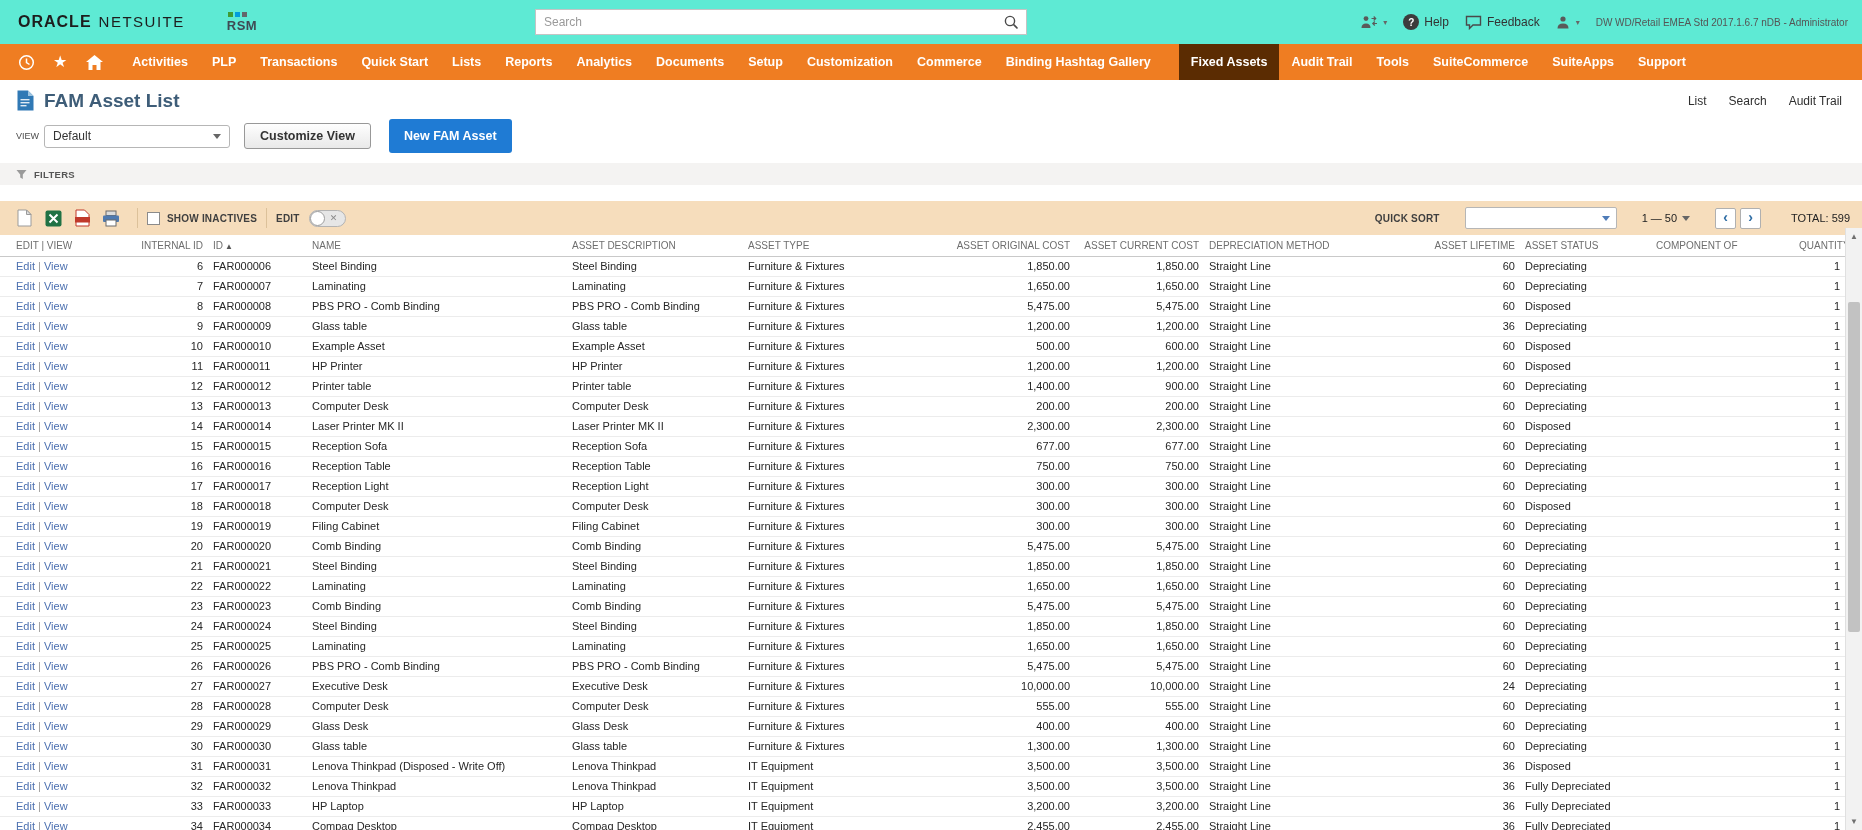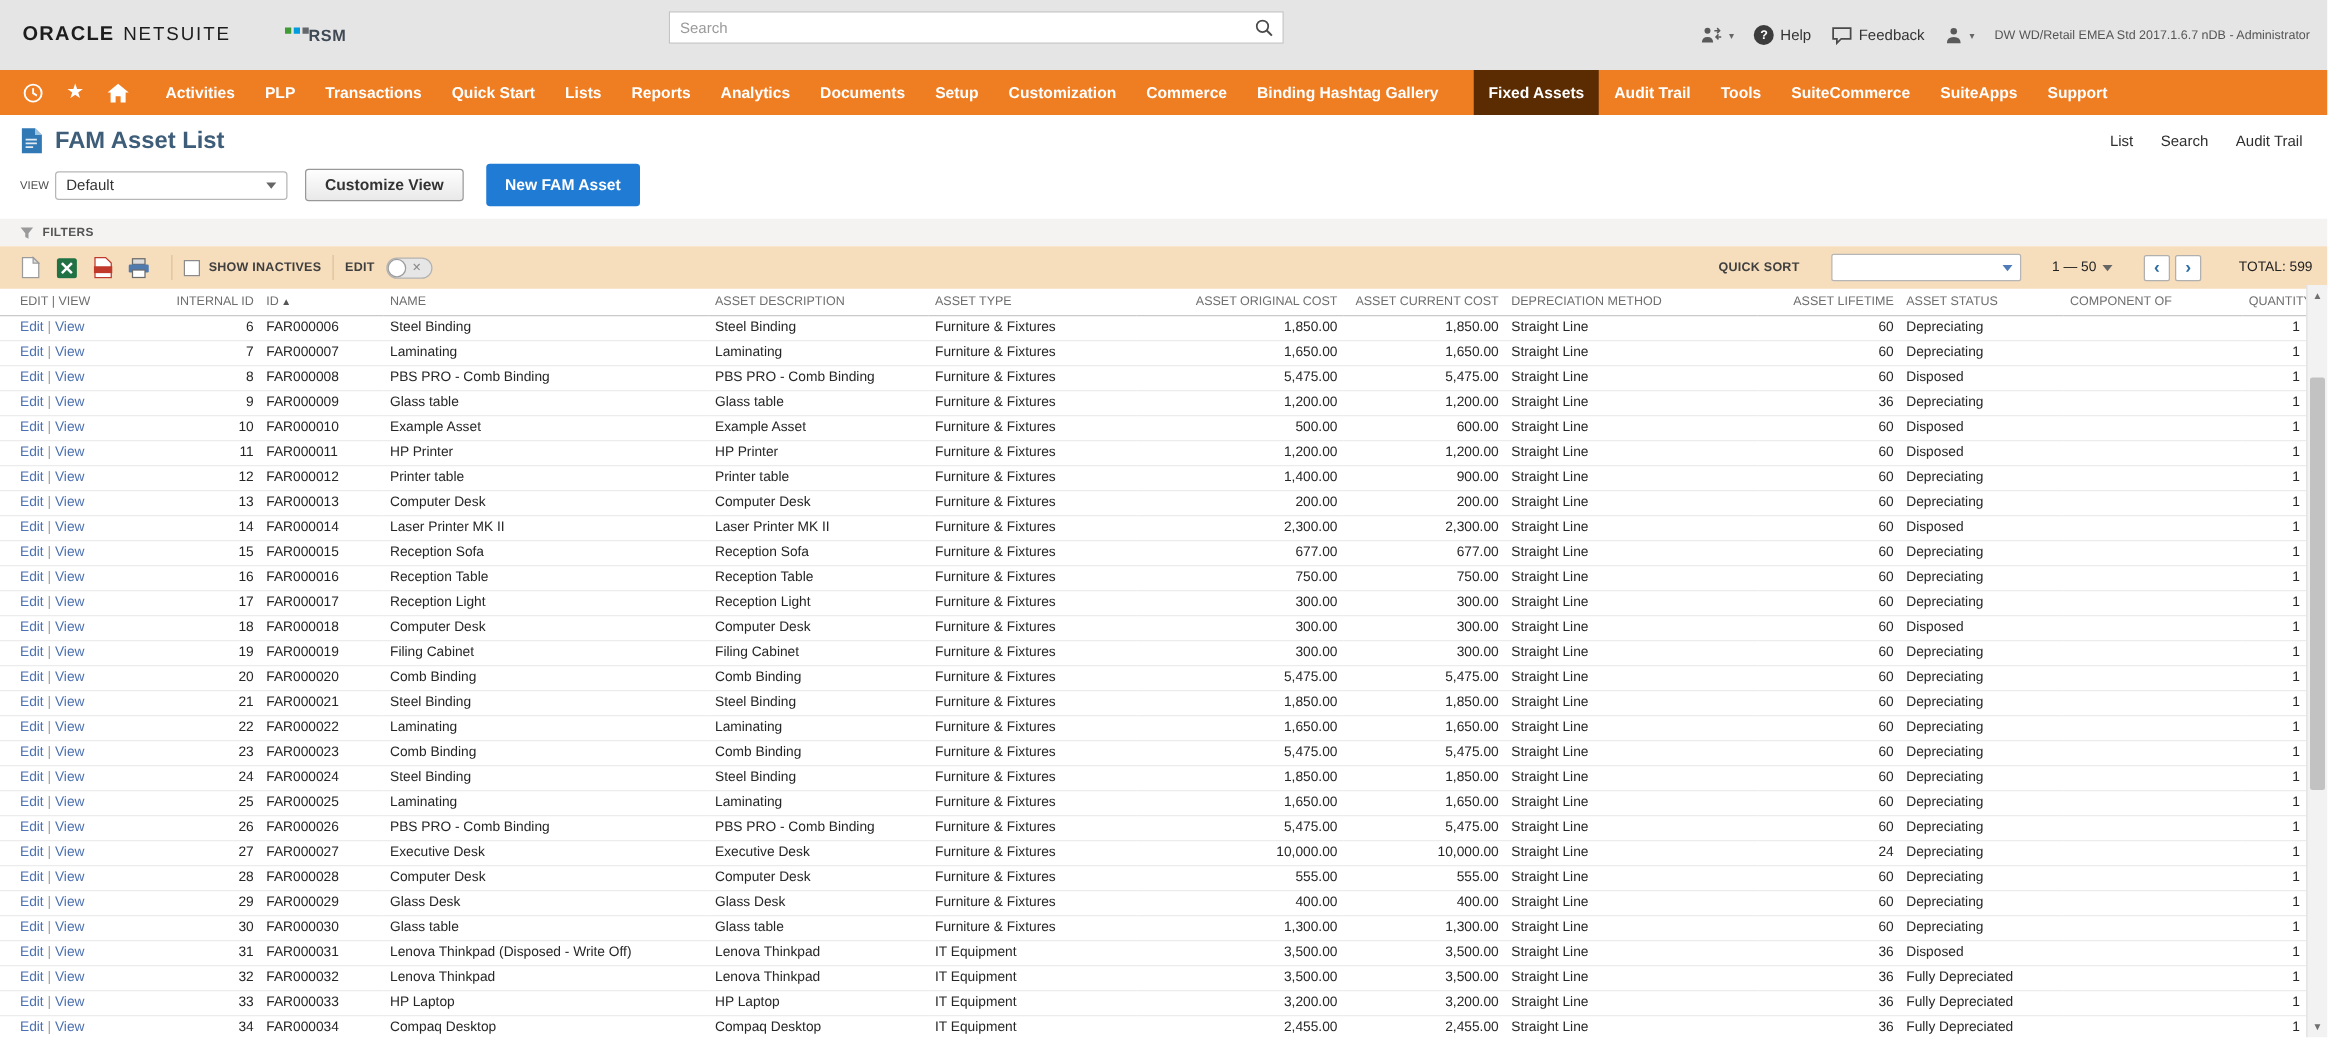--- a/index.html
+++ b/index.html
@@ -6,25 +6,25 @@
   html, body { margin: 0; padding: 0; }
   body {
     width: 1862px; height: 830px; overflow: hidden;
     font-family: "Liberation Sans", sans-serif;
     background: #fff; position: relative;
     --orange: #ef7d22; --active-tab: #5b2c02; --toolbar-bg: #f6ddbc;
     --button-blue: #1f7bd4; --link-blue: #4c70b0; --title-color: #3e5d78;
   }
 
   
-  .topbar { height: 56px; background: #e5e5e5; display: flex; align-items: center; padding-left: 18px; position: relative; }
+  .topbar { height: 44px; background: #5eead4; display: flex; align-items: center; padding-left: 18px; position: relative; }
   .brand { display: flex; align-items: baseline; gap: 7px; }
   .oracle { font-weight: bold; font-size: 16px; letter-spacing: 1px; color: #1d1d1d; }
   .netsuite { font-size: 15px; letter-spacing: 1.5px; color: #1d1d1d; }
-  .partner { margin-left: 42px; display: flex; flex-direction: row; line-height: 1; }
+  .partner { margin-left: 42px; display: flex; flex-direction: column; line-height: 1; }
   .sqrow { display: flex; gap: 2px; margin-bottom: 2px; margin-left: 1px; }
   .sq { width: 5px; height: 5px; display: inline-block; }
   .sq.g { background: #3f9c35; } .sq.b { background: #009cde; } .sq.gy { background: #63666a; }
   .rsm { font-weight: bold; font-size: 13px; color: #3f4a54; letter-spacing: 0.5px; }
   .searchbox { position: absolute; left: 535px; top: 9px; width: 492px; height: 26px; }
   .searchbox input { width: 100%; height: 100%; border: 1px solid #c4c4c4; padding: 0 32px 0 8px; font-size: 12px; color: #333; font-family: inherit; }
   .searchbox input::placeholder { color: #9a9a9a; }
   .searchbox svg { position: absolute; right: 8px; top: 5px; }
   .topright { margin-left: auto; display: flex; align-items: center; gap: 16px; padding-right: 14px; }
   .top-item { display: flex; align-items: center; gap: 5px; font-size: 12px; color: #333; cursor: pointer; }
@@ -53,21 +53,21 @@
   .ns-select { width: 186px; height: 23px; border: 1px solid #b6b6b6; border-radius: 3px; display: flex; align-items: center; padding: 0 8px; font-size: 12px; color: #333; background: #fff; cursor: pointer; }
   .caret-down { margin-left: auto; width: 0; height: 0; border-left: 4px solid transparent; border-right: 4px solid transparent; border-top: 5px solid #666; }
   .btn-secondary { height: 26px; padding: 0 15px; border: 1px solid #989898; border-radius: 3px; background: linear-gradient(#fefefe, #e9e9e9); font-size: 12.5px; font-weight: bold; color: #333; margin-left: 14px; display: flex; align-items: center; cursor: pointer; font-family: inherit; }
   .btn-primary { height: 34px; padding: 0 15px; border: none; border-radius: 3px; background: var(--button-blue); color: #fff; font-size: 12.5px; font-weight: bold; margin-left: 18px; display: flex; align-items: center; cursor: pointer; font-family: inherit; }
 
   
   .filters-bar { height: 22px; background: #f4f3f2; display: flex; align-items: center; padding: 0 16px; gap: 7px; margin-top: 2px; }
   .filters-label { font-size: 9.5px; font-weight: bold; color: #555; letter-spacing: 0.3px; }
 
   
-  .toolbar { height: 34px; background: var(--toolbar-bg); display: flex; align-items: center; padding: 0 12px; }
+  .toolbar { height: 34px; background: var(--toolbar-bg); display: flex; align-items: center; padding: 0 12px; margin-top: 16px; }
   .tb-icon { width: 24px; height: 24px; display: flex; align-items: center; justify-content: center; cursor: pointer; margin-right: 5px; }
   .tb-sep { width: 1px; height: 20px; background: #dcc19a; margin: 0 9px; }
   .checkbox { width: 13px; height: 13px; border: 1px solid #8b8b8b; background: #fff; margin-right: 7px; cursor: pointer; }
   .tb-label { font-size: 10px; font-weight: bold; color: #3f3f3f; letter-spacing: 0.2px; white-space: nowrap; }
   .toggle { width: 37px; height: 17px; border: 1px solid #b3b3b3; border-radius: 9px; background: #e6e6e6; display: flex; align-items: center; margin-left: 9px; cursor: pointer; }
   .toggle .knob { width: 15px; height: 15px; border-radius: 50%; background: #fff; border: 1px solid #9d9d9d; }
   .toggle .toggle-x { font-size: 9px; color: #8a8a8a; margin-left: 5px; line-height: 1; }
   .tb-right { margin-left: auto; display: flex; align-items: center; gap: 25px; }
   .qs-select { width: 152px; height: 22px; border: 1px solid #b6b6b6; border-radius: 2px; background: #fff; display: flex; align-items: center; padding: 0 6px; cursor: pointer; }
   .qs-select .caret-down { border-top-color: #4f7cb8; }

